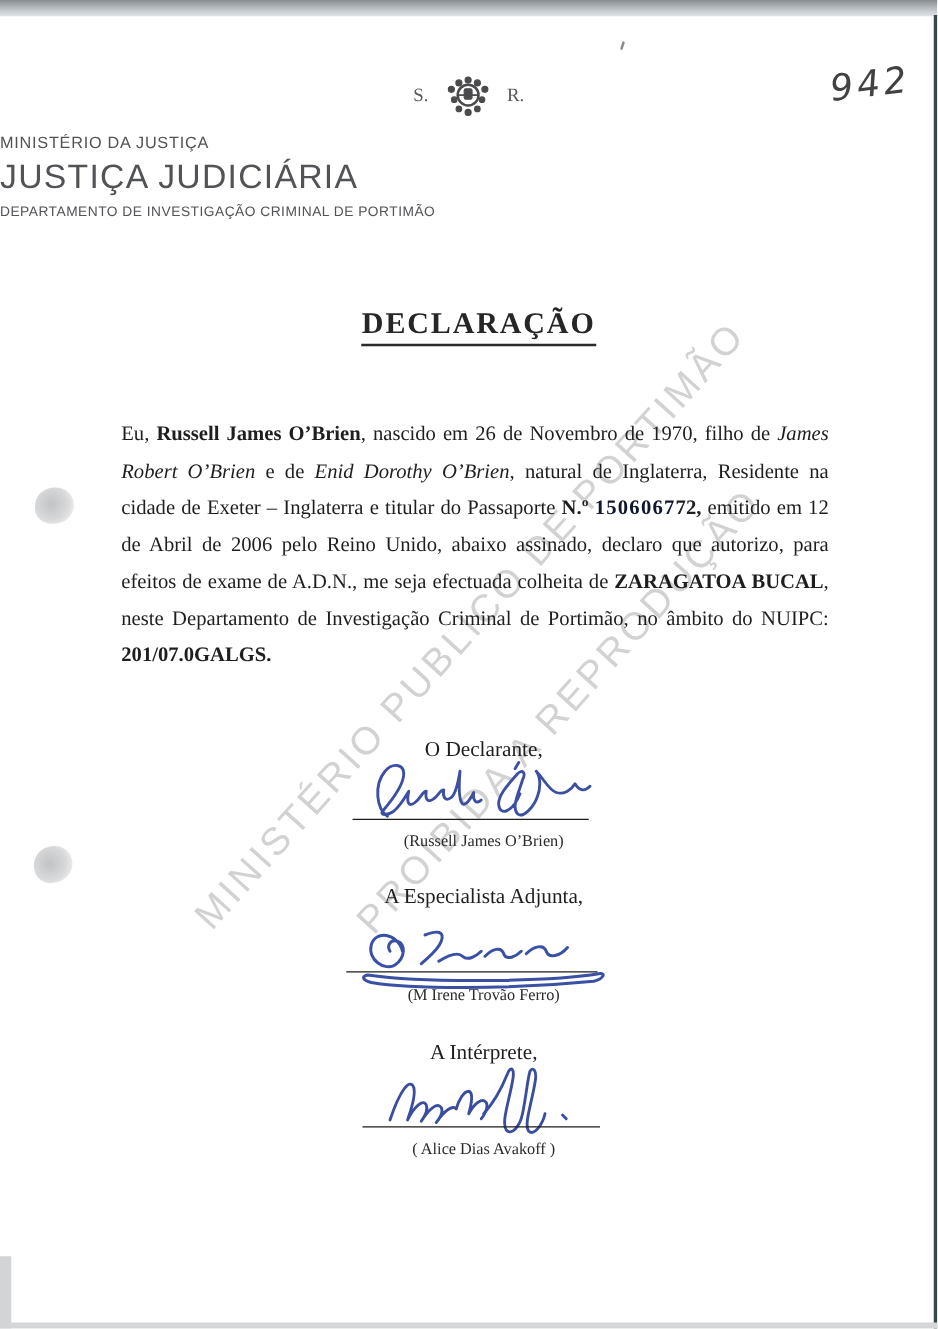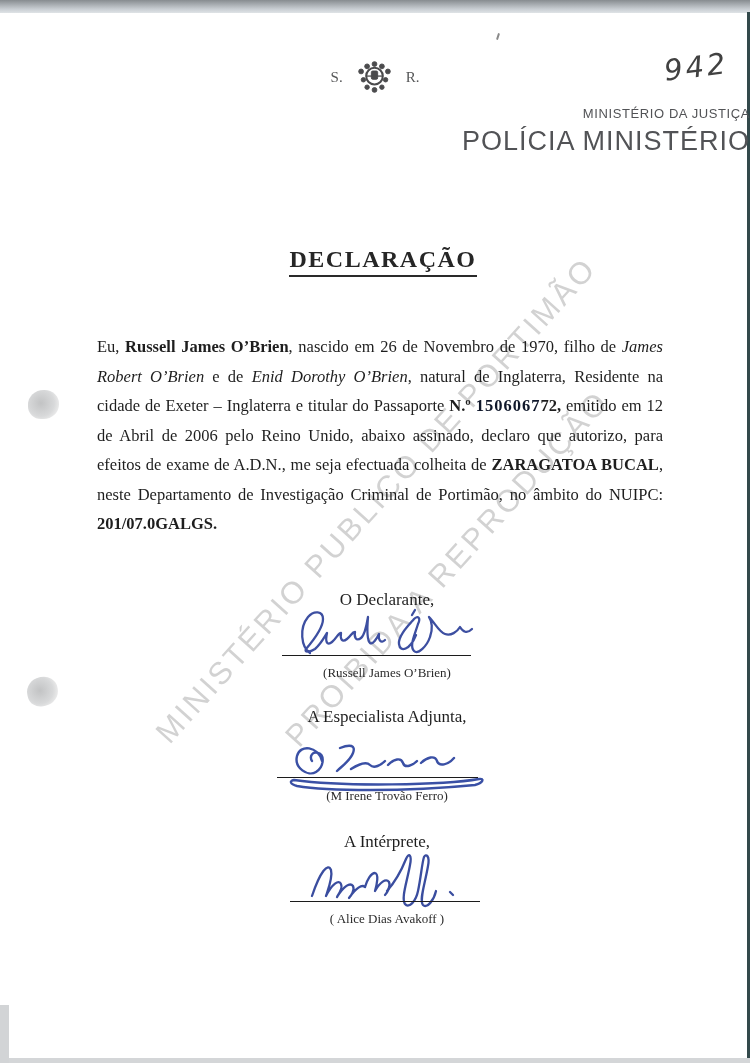--- a/index.html
+++ b/index.html
@@ -48,21 +48,21 @@
     letter-spacing: 3px; font-weight: 300;
   }
 
   
   .crest-row {
     position: absolute; top: 58px; left: 0; width: 100%;
     display: flex; align-items: center; justify-content: center; gap: 13px;
     color: #565758; font-size: 15px; font-family: "Liberation Serif", serif;
   }
   .crest-row svg { display: block; }
-  .hdr { position: absolute; left: 0; width: 100%; text-align: right;
+  .hdr { position: absolute; left: 0; width: 100%; text-align: left;
          font-family: "Liberation Sans", sans-serif; color: #525356; }
   .hdr-ministry { top: 106px; font-size: 13px; letter-spacing: 0.6px; }
   .hdr-org { top: 126px; font-size: 27px; letter-spacing: 1px; }
   .hdr-dept { top: 164px; font-size: 11px; letter-spacing: 0.4px; }
 
   .doc-title {
     position: absolute; top: 246px; left: 0; width: 100%; text-align: center; padding-left: 16px;
   }
   .doc-title span {
     display: inline-block; font-size: 24px; font-weight: bold;
@@ -154,21 +154,22 @@
           <circle cx="20" cy="34" r="2.6"></circle>
           <circle cx="20" cy="19" r="9" fill="none" stroke-width="2.2"></circle>
           <rect x="16.6" y="13.5" width="6.8" height="9" rx="1.5" stroke-width="1"></rect>
           <line x1="11" y1="19" x2="29" y2="19" stroke-width="1.4"></line>
         </g>
       </svg>
     </span>
     <span>R.</span>
   </div>
   <div class="hdr hdr-ministry">MINISTÉRIO DA JUSTIÇA</div>
-  <div class="hdr hdr-org">POLÍCIA MINISTÉRIO</div>
+  <div class="hdr hdr-org">JUSTIÇA JUDICIÁRIA</div>
+  <div class="hdr hdr-dept">DEPARTAMENTO DE INVESTIGAÇÃO CRIMINAL DE PORTIMÃO</div>
 
   <div class="doc-title">
     <span>DECLARAÇÃO</span>
   </div>
 
   <p class="body-par"><span>Eu, </span><span class="b">Russell James O’Brien</span><span>, nascido em 26 de Novembro de 1970, filho de </span><span class="i">James Robert O’Brien</span><span> e de </span><span class="i">Enid Dorothy O’Brien</span><span>, natural de Inglaterra, Residente na cidade de Exeter – Inglaterra e titular do Passaporte </span><span class="b">N.º </span><span class="b faded">1506067</span><span class="b">72,</span><span> emitido em 12 de Abril de 2006 pelo Reino Unido, abaixo assinado, declaro que autorizo, para efeitos de exame de A.D.N., me seja efectuada colheita de </span><span class="b">ZARAGATOA BUCAL</span><span>, neste Departamento de Investigação Criminal de Portimão, no âmbito do NUIPC: </span><span class="b">201/07.0GALGS.</span></p>
 
 
   <div class="role-label role-1">O Declarante,</div>
   <svg class="sig-svg sig-1" width="180" height="52" viewBox="0 0 180 52">

